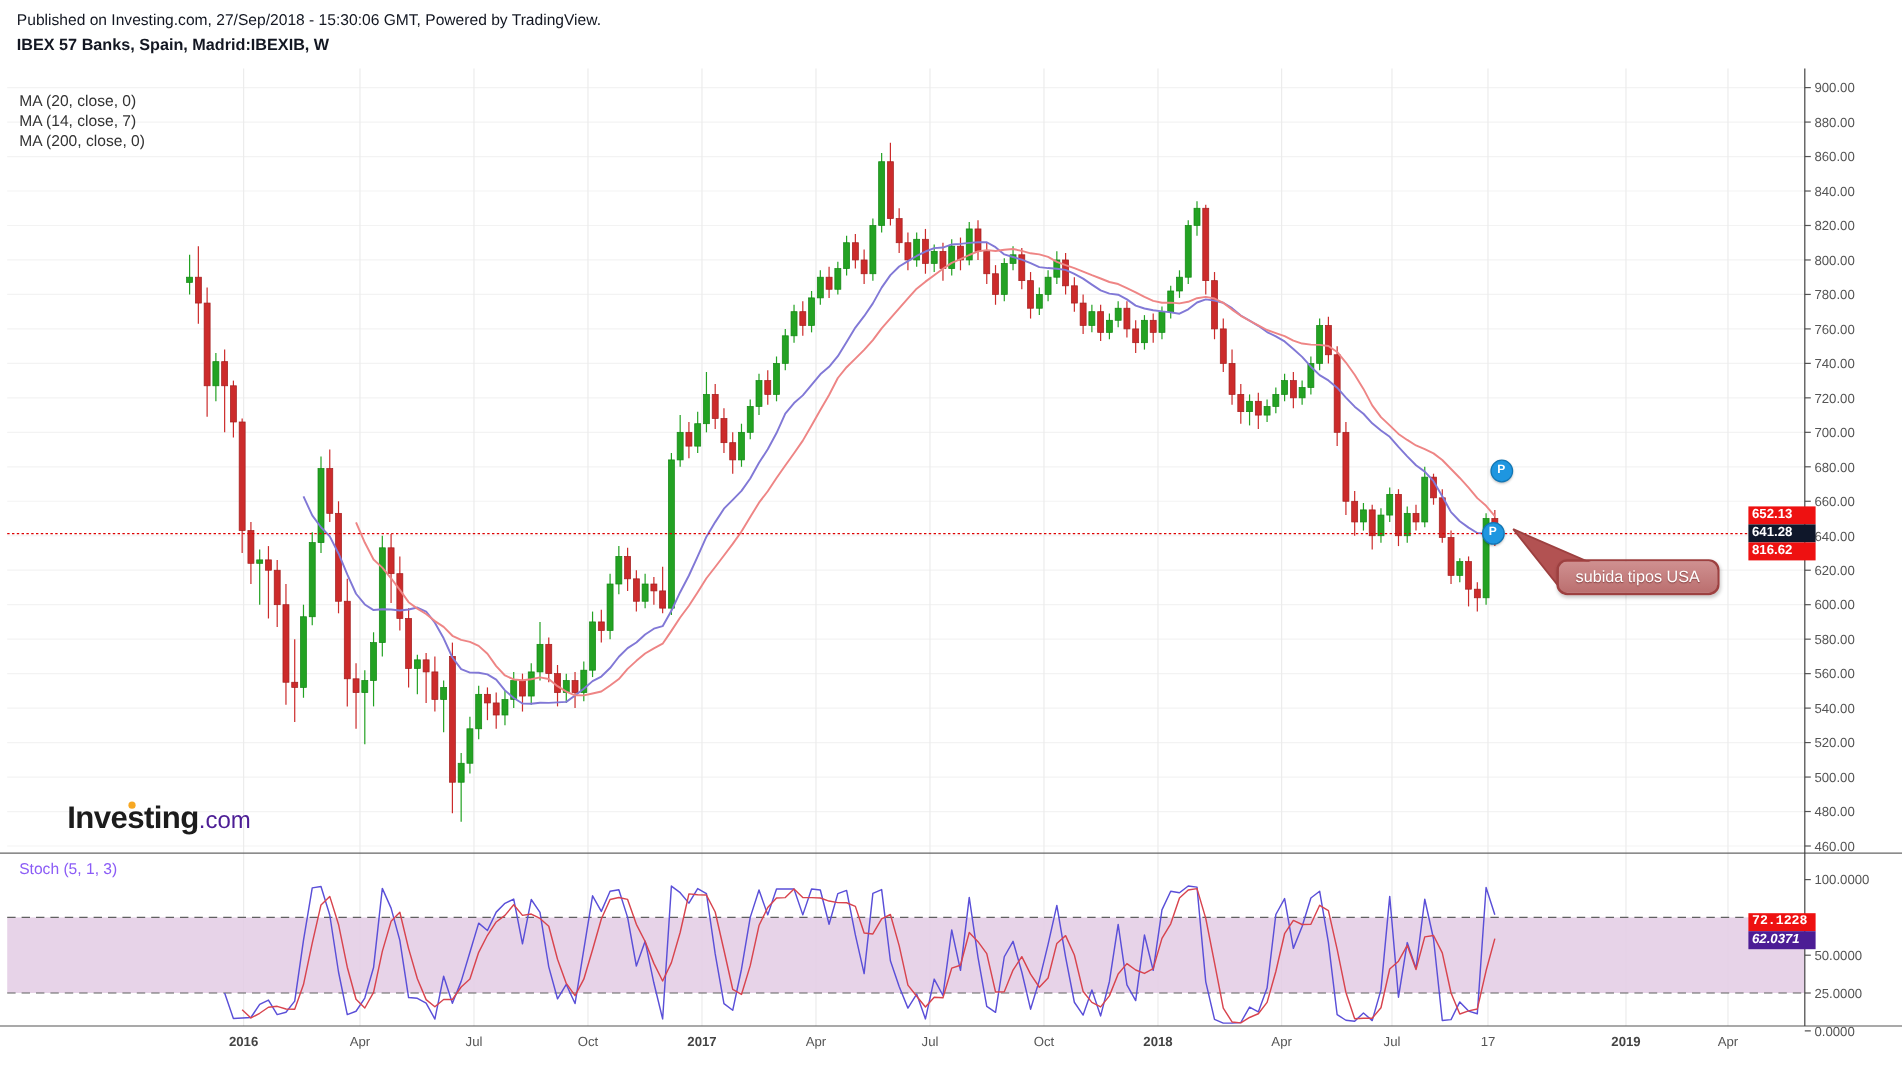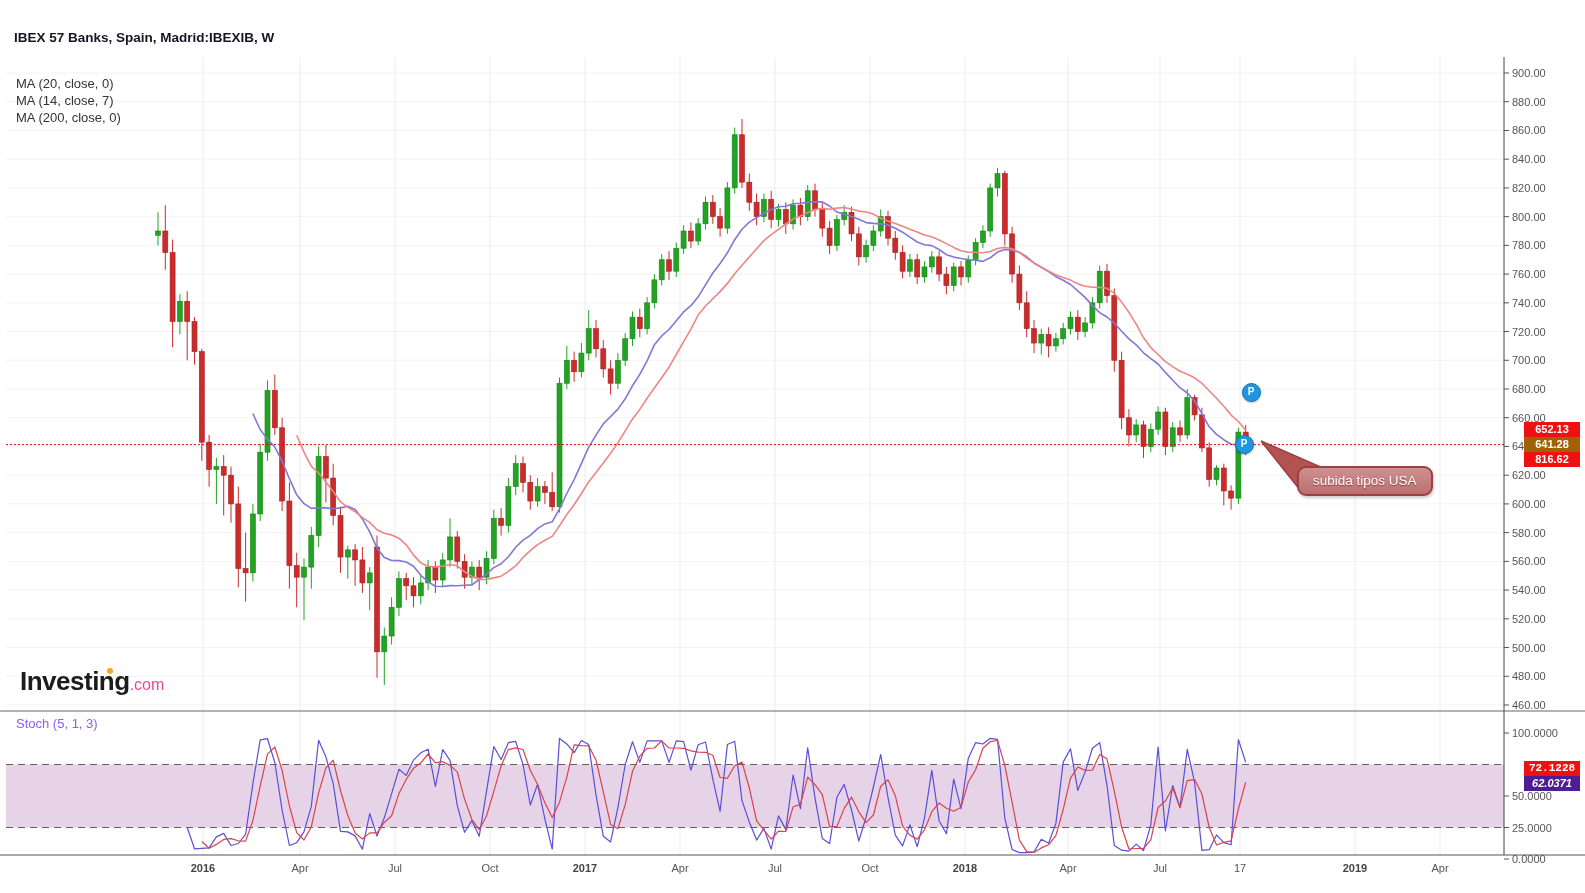--- a/index.html
+++ b/index.html
@@ -6,32 +6,32 @@
   .page{position:relative;width:1585px;height:893px;background:#fff;overflow:hidden;
         font-family:"Liberation Sans",sans-serif;}
   #chart-svg{position:absolute;left:0;top:0;}
   .hdr{position:absolute;left:14px;top:9px;font-size:13px;color:#131722;}
   .ttl{position:absolute;left:14px;top:30px;font-size:13.5px;font-weight:bold;color:#131722;}
   .legend{position:absolute;left:16px;top:75px;font-size:13px;color:#333;line-height:17px;}
   .legend div{white-space:nowrap;}
   .stoch-label{position:absolute;left:16px;top:716px;font-size:13px;color:#8b5cf6;}
   .ax-text{font-size:11px;fill:#555;font-family:"Liberation Sans",sans-serif;}
   .ax-year{font-weight:bold;fill:#444;}
-  .chip{position:absolute;left:1524px;height:15px;line-height:15px;padding:0 3px;min-width:50px;
-        font-size:11px;font-weight:bold;color:#fff;text-align:center;z-index:5;}
+  .chip{position:absolute;left:1457px;height:15px;line-height:15px;padding:0 3px;min-width:50px;
+        font-size:11px;font-weight:bold;color:#fff;text-align:left;z-index:5;}
   .pmark{position:absolute;width:17px;height:17px;border-radius:50%;background:#1e96e0;
          border:1px solid #1276b4;color:#fff;font-size:10px;font-weight:bold;text-align:center;
          line-height:16px;z-index:6;box-shadow:0 1px 2px rgba(0,0,0,.25);}
   .callout{position:absolute;left:1297px;top:466px;z-index:7;
            background:linear-gradient(#cf9090,#bb6f6f);border:2px solid #9d4040;border-radius:9px;
            padding:5px 14px 6px;font-size:13.5px;font-weight:normal;color:#fff;
            text-shadow:0 1px 1px rgba(90,20,20,.6);white-space:nowrap;box-shadow:1px 2px 3px rgba(0,0,0,.2);}
   .logo{position:absolute;left:20px;top:666px;z-index:4;}
-  .logo .brand{font-size:26px;font-weight:bold;color:#1c1c1c;letter-spacing:-0.5px;}
-  .logo .suffix{font-size:16px;color:#ec4899;}
+  .logo .brand{font-size:26px;font-weight:bold;color:#1c1c1c;letter-spacing:-0.5px;margin-left:36px;}
+  .logo .suffix{font-size:20px;color:#4c1d95;}
   .logo .tittle{position:absolute;left:87px;top:2px;width:6px;height:6px;border-radius:50%;
                 background:#f7a823;}
 </style>
 </head>
 <body>
 
 <div class="page">
 
   <svg id="chart-svg" width="1585" height="893">
       <line x1="6" y1="73" x2="1504" y2="73" stroke="#f3f3f3" stroke-width="1"></line>
@@ -446,37 +446,38 @@
       <rect x="1243.2" y="432.09000000000003" width="5" height="12.525059200000044" fill="#cc2b2b" stroke="#a31f1f" stroke-width="0.6"></rect>
       <path d="M252.9 413.7 L260.2 429.5 L267.5 439.4 L274.8 447.0 L282.1 461.2 L289.4 478.7 L296.7 494.8 L304.0 503.7 L311.3 508.4 L318.6 507.7 L325.9 507.9 L333.2 508.7 L340.5 507.9 L347.8 506.3 L355.1 509.6 L362.4 518.9 L369.7 531.9 L377.0 547.9 L384.3 557.6 L391.6 560.5 L398.9 560.6 L406.2 562.0 L413.5 566.3 L420.8 575.3 L428.1 581.7 L435.4 586.3 L442.7 586.5 L450.0 585.6 L457.3 585.7 L464.6 585.3 L471.9 584.9 L479.2 579.5 L486.5 574.0 L493.8 567.6 L501.1 563.8 L508.4 556.7 L515.7 547.3 L523.0 540.1 L530.3 535.4 L537.6 528.7 L544.9 523.9 L552.2 521.8 L559.5 509.0 L566.8 493.5 L574.1 479.6 L581.4 463.6 L588.7 447.2 L596.0 435.1 L603.3 423.9 L610.6 416.5 L617.9 409.1 L625.2 398.8 L632.5 385.7 L639.8 374.4 L647.1 360.9 L654.4 344.7 L661.7 335.9 L669.0 329.5 L676.3 320.7 L683.6 311.9 L690.9 305.7 L698.2 296.8 L705.5 284.9 L712.8 273.0 L720.1 263.5 L727.4 252.8 L734.7 239.7 L742.0 229.3 L749.3 222.1 L756.6 217.6 L763.9 213.3 L771.2 209.6 L778.5 206.8 L785.8 206.3 L793.1 203.7 L800.4 203.2 L807.7 202.4 L815.0 201.9 L822.3 201.9 L829.6 206.0 L836.9 212.0 L844.2 214.2 L851.5 216.4 L858.8 219.3 L866.1 222.6 L873.4 223.4 L880.7 223.9 L888.0 224.9 L895.3 228.3 L902.6 232.2 L909.9 237.2 L917.2 242.0 L924.5 244.7 L931.8 245.6 L939.1 249.5 L946.4 254.7 L953.7 257.1 L961.0 258.5 L968.3 259.5 L975.6 260.3 L982.9 261.4 L990.2 257.8 L997.5 252.1 L1004.8 249.5 L1012.1 250.5 L1019.4 252.3 L1026.7 256.8 L1034.0 262.9 L1041.3 267.2 L1048.6 271.5 L1055.9 276.7 L1063.2 280.3 L1070.5 284.5 L1077.8 290.8 L1085.1 297.4 L1092.4 305.6 L1099.7 312.6 L1107.0 317.0 L1114.3 323.1 L1121.6 331.3 L1128.9 338.9 L1136.2 344.8 L1143.5 352.8 L1150.8 358.7 L1158.1 364.0 L1165.4 372.4 L1172.7 380.3 L1180.0 387.7 L1187.3 393.0 L1194.6 401.0 L1201.9 413.6 L1209.2 426.8 L1216.5 434.4 L1223.8 439.7 L1231.1 444.2 L1238.4 444.7 L1245.7 444.6 " fill="none" stroke="#8178d6" stroke-width="1.6" stroke-linejoin="round"></path>
       <path d="M296.7 435.3 L304.0 452.1 L311.3 466.3 L318.6 473.0 L325.9 481.9 L333.2 491.6 L340.5 501.8 L347.8 507.2 L355.1 511.7 L362.4 517.6 L369.7 522.4 L377.0 529.8 L384.3 533.2 L391.6 534.9 L398.9 538.2 L406.2 544.8 L413.5 555.1 L420.8 562.9 L428.1 566.2 L435.4 566.9 L442.7 566.0 L450.0 564.5 L457.3 565.8 L464.6 571.8 L471.9 576.3 L479.2 579.4 L486.5 579.5 L493.8 577.9 L501.1 576.2 L508.4 571.3 L515.7 565.9 L523.0 557.4 L530.3 550.7 L537.6 544.6 L544.9 540.3 L552.2 536.4 L559.5 525.7 L566.8 514.6 L574.1 504.8 L581.4 493.5 L588.7 481.9 L596.0 472.5 L603.3 462.9 L610.6 453.2 L617.9 442.9 L625.2 430.9 L632.5 418.9 L639.8 409.4 L647.1 398.3 L654.4 387.9 L661.7 377.7 L669.0 367.2 L676.3 354.5 L683.6 341.7 L690.9 329.2 L698.2 315.0 L705.5 306.0 L712.8 298.8 L720.1 291.6 L727.4 283.4 L734.7 273.7 L742.0 265.3 L749.3 257.0 L756.6 248.7 L763.9 240.6 L771.2 234.7 L778.5 229.3 L785.8 224.0 L793.1 219.1 L800.4 216.0 L807.7 212.5 L815.0 209.5 L822.3 208.4 L829.6 209.2 L836.9 208.1 L844.2 207.5 L851.5 209.1 L858.8 211.1 L866.1 212.0 L873.4 214.1 L880.7 218.2 L888.0 221.0 L895.3 223.5 L902.6 226.3 L909.9 229.3 L917.2 232.1 L924.5 235.0 L931.8 236.7 L939.1 240.1 L946.4 243.6 L953.7 247.4 L961.0 250.7 L968.3 252.3 L975.6 252.2 L982.9 252.8 L990.2 251.5 L997.5 248.5 L1004.8 247.4 L1012.1 248.8 L1019.4 252.4 L1026.7 258.0 L1034.0 263.2 L1041.3 267.3 L1048.6 271.1 L1055.9 275.0 L1063.2 277.6 L1070.5 280.1 L1077.8 283.9 L1085.1 286.3 L1092.4 287.2 L1099.7 287.4 L1107.0 288.3 L1114.3 293.3 L1121.6 302.1 L1128.9 312.3 L1136.2 324.1 L1143.5 337.8 L1150.8 347.6 L1158.1 354.5 L1165.4 361.6 L1172.7 366.6 L1180.0 371.2 L1187.3 374.3 L1194.6 377.8 L1201.9 383.3 L1209.2 390.8 L1216.5 398.3 L1223.8 406.3 L1231.1 415.1 L1238.4 421.5 L1245.7 430.2 " fill="none" stroke="#ee8585" stroke-width="1.6" stroke-linejoin="round"></path>
       <line x1="6" y1="444.6150592000001" x2="1504" y2="444.6150592000001" stroke="#dd0000" stroke-width="1" stroke-dasharray="2,2"></line>
       <polygon points="1261,441 1330,471 1300,490" fill="#b25252" stroke="#9d4040" stroke-width="1.5"></polygon>
       <line x1="0" y1="711" x2="1585" y2="711" stroke="#666" stroke-width="1"></line>
       <line x1="0" y1="855" x2="1585" y2="855" stroke="#555" stroke-width="1"></line>
       <line x1="1504" y1="57" x2="1504" y2="855" stroke="#444" stroke-width="1"></line>
     </svg>
 
+  <div class="hdr">Published on Investing.com, 27/Sep/2018 - 15:30:06 GMT, Powered by TradingView.</div>
   <div class="ttl">IBEX 57 Banks, Spain, Madrid:IBEXIB, W</div>
 
   <div class="legend">
     <div>MA (20, close, 0)</div>
     <div>MA (14, close, 7)</div>
     <div>MA (200, close, 0)</div>
   </div>
 
   <div class="stoch-label">Stoch (5, 1, 3)</div>
 
   <div class="logo">
     <span class="brand">Investing</span><span class="suffix">.com</span>
     <span class="tittle"></span>
   </div>
 
   <div class="chip" id="pchip0" style="top: 421.5px; background: rgb(238, 17, 17);">652.13</div>
-  <div class="chip" id="pchip1" style="top: 437.1px; background: #a16207;">641.28</div>
+  <div class="chip" id="pchip1" style="top: 437.1px; background: #0f172a;">641.28</div>
   <div class="chip" id="pchip2" style="top: 452.3px; background: rgb(238, 17, 17);">816.62</div>
   <div class="chip" id="schip0" style="top: 760.6px; background: rgb(238, 17, 17); font-family: Liberation Mono, monospace;">72.1228</div>
   <div class="chip" id="schip1" style="top: 775.8px; background: #4c1d95; font-style: italic;">62.0371</div>
 
   <div class="pmark" id="pmark0" style="left: 1241.5px; top: 382.5px;">P</div>
   <div class="pmark" id="pmark1" style="left: 1234.5px; top: 434.5px;">P</div>
 
   <div class="callout">subida tipos USA</div>
 
 </div>

